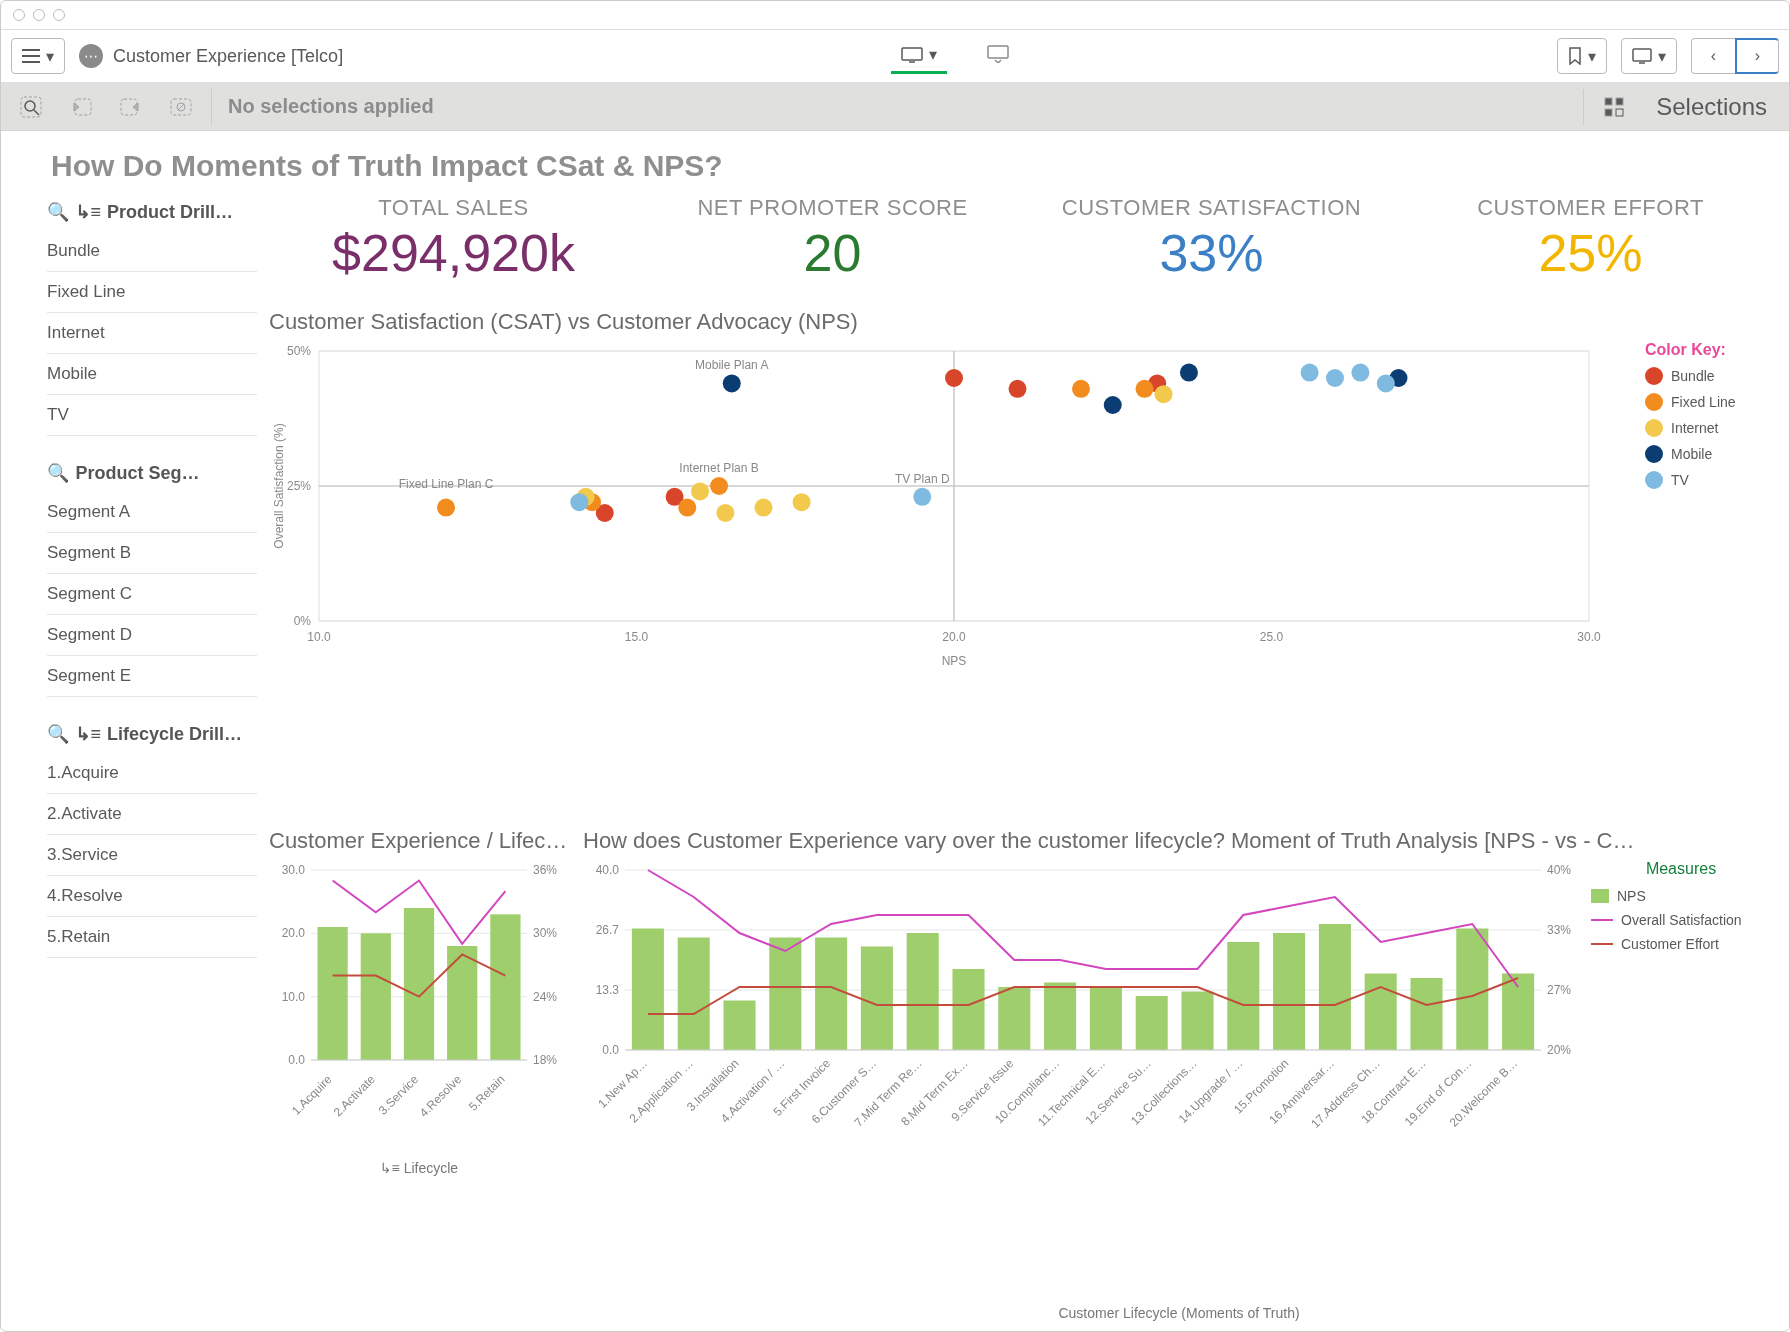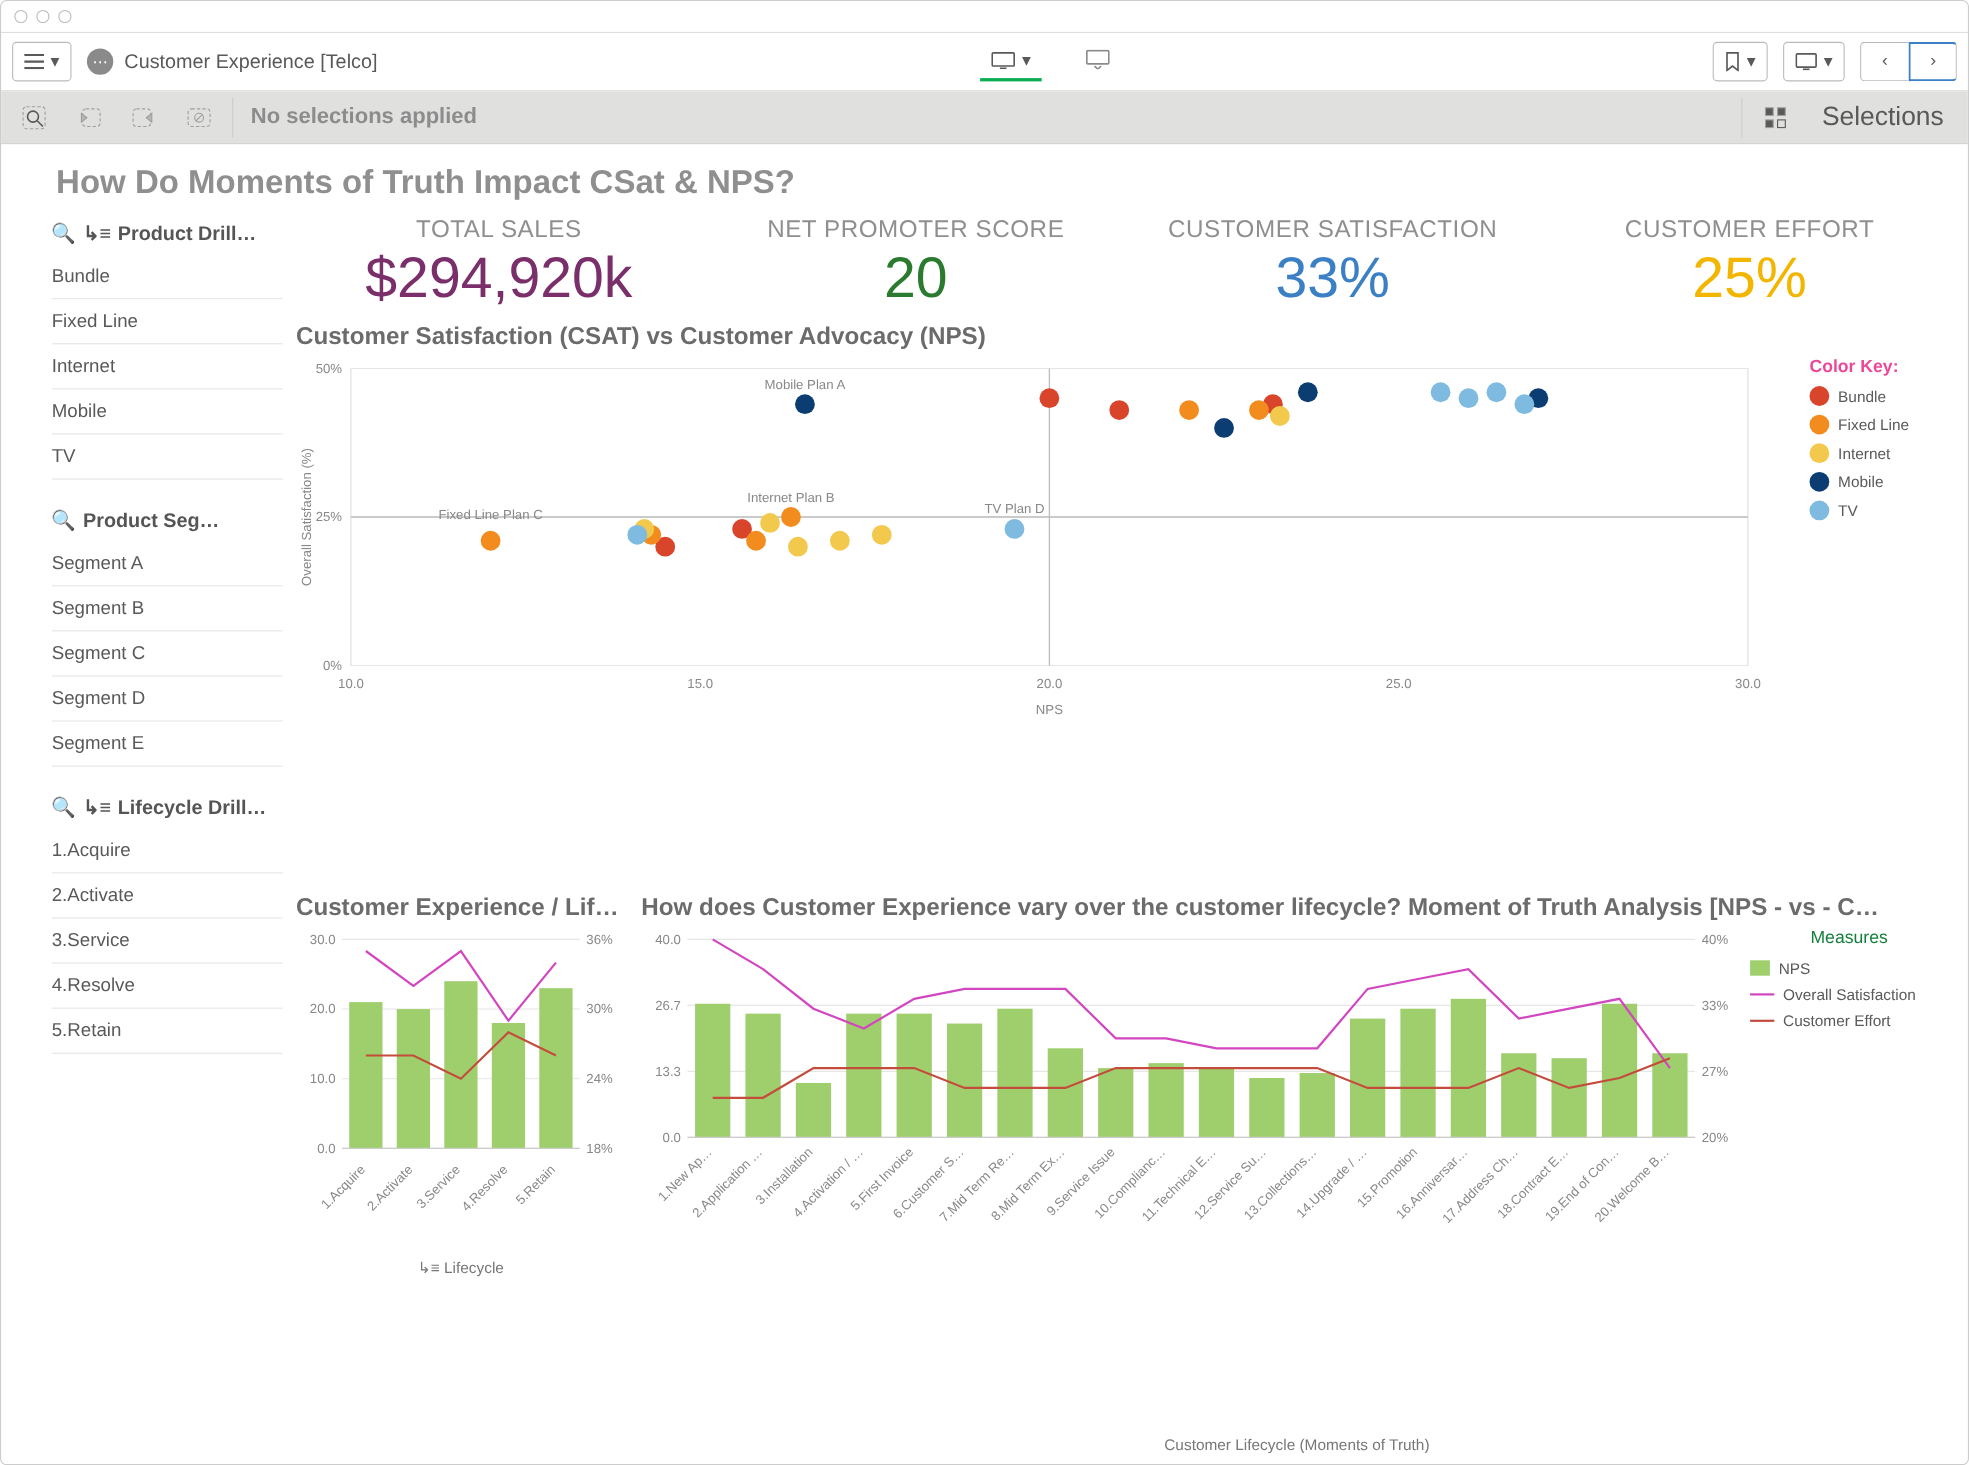--- a/index.html
+++ b/index.html
@@ -25,27 +25,27 @@
   .no-sel { font-size:20px; color:#8c8c8c; flex:1; padding-left:6px;font-weight:bold; }
   .selections-lbl { font-size:24px; color:#595959; padding:0 12px; }
   .content { flex:1; display:flex; flex-direction:column; overflow:hidden; padding:4px 14px 10px 14px;margin-left:32px; }
   h1.page-title { font-size:30px; font-weight:bold; color:#8f8f8f; padding:14px 4px 12px 4px; }
   .body { flex:1; display:flex; gap:12px; overflow:hidden; }
   .sidebar { width:210px; flex-shrink:0; display:flex; flex-direction:column; gap:26px; padding-top:6px;}
   .filterpane { }
   .filter-title { font-size:18px; font-weight:bold; color:#555; display:flex; align-items:center; gap:6px; white-space:nowrap; overflow:hidden; text-overflow:ellipsis; }
   .filter-items { margin-top:8px; }
   .filter-items div { border-bottom:1px solid #e5e5e5; font-size:17px; padding:10px 0; cursor:pointer; color:#595959; }
-  .main { flex:1; display:flex; flex-direction:column; gap:10px; overflow:hidden;}
+  .main { flex:1; display:flex; flex-direction:column; gap:26px; overflow:hidden;}
   .kpis { display:flex; gap:10px; }
   .kpi { flex:1; text-align:center; }
   .kpi-label { font-size:22px; color:#8f8f8f; letter-spacing:0.5px; }
   .kpi-value { font-size:52px; font-weight:300; margin-top:2px; }
   .chart-top { flex:1; }
-  .chart-title { font-size:22px; font-weight:bold; color:#6b6b6b; margin-bottom:6px; white-space:nowrap; overflow:hidden; text-overflow:ellipsis;}
+  .chart-title { font-size:22px; font-weight:normal; color:#6b6b6b; margin-bottom:6px; white-space:nowrap; overflow:hidden; text-overflow:ellipsis;}
   .scatter-wrap { display:flex; gap:10px; }
   .scatter-svg { flex:1; }
   .legend { width:130px; font-size:14px; }
   .legend h4 { font-size:16px; font-weight:bold; margin-bottom:8px; color:#ec4899;}
   .legend-item { display:flex; align-items:center; gap:8px; margin-bottom:8px; cursor:pointer;}
   .legend-dot { width:18px; height:18px; border-radius:50%; }
   .bottom-row { display:flex; gap:14px; flex:1; }
   .mini-chart { width:300px; display:flex; flex-direction:column;}
   .big-chart { flex:1; display:flex; flex-direction:column;}
   .axis-text { font-size:12px; fill:#888; }

